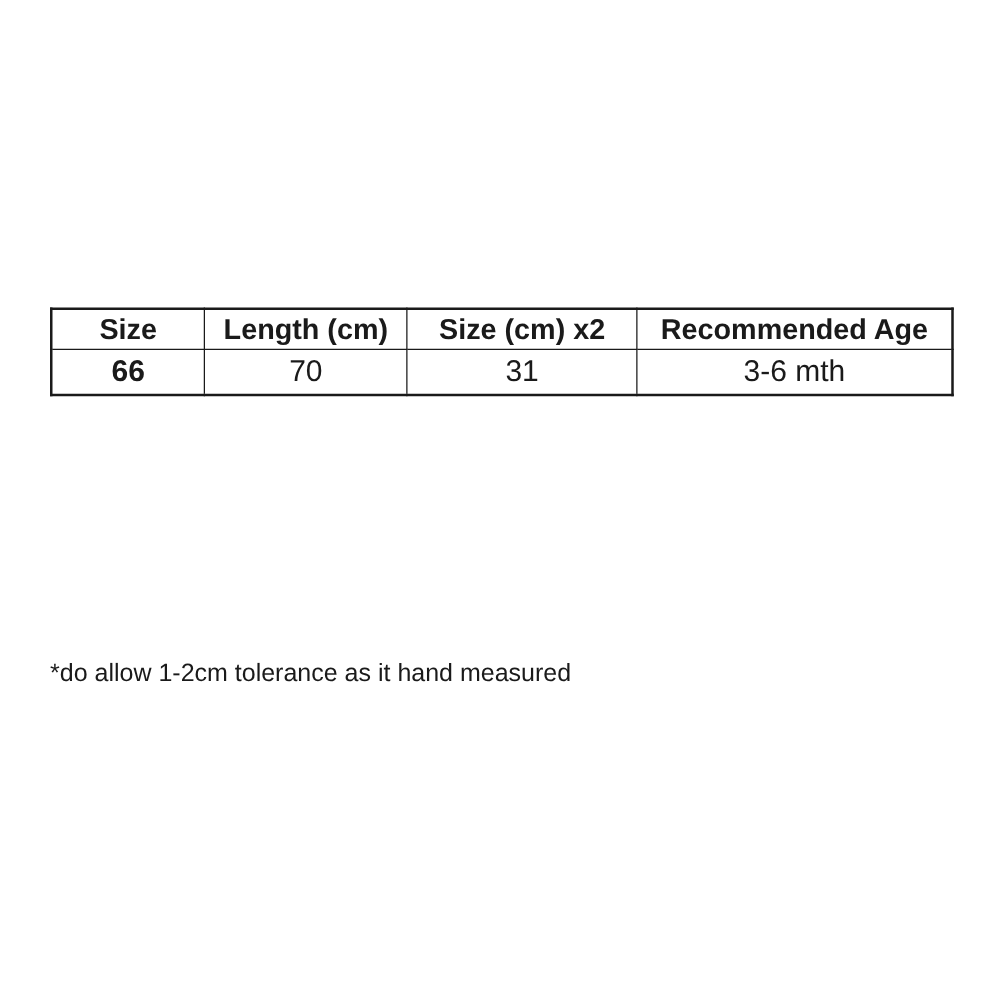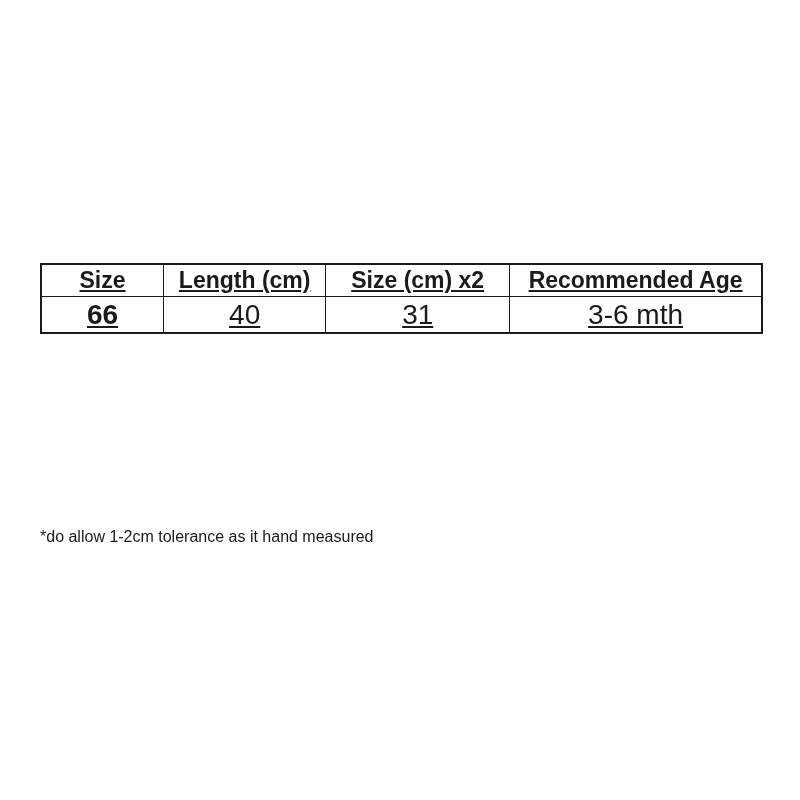--- a/index.html
+++ b/index.html
@@ -11,58 +11,57 @@
     height: 800px;
     background: #ffffff;
     font-family: "Liberation Sans", sans-serif;
     color: #1a1a1a;
     position: relative;
     overflow: hidden;
   }
   .size-table {
     position: absolute;
     left: 40px;
-    top: 263px;
+    top: 246px;
     width: 723px;
     border-collapse: collapse;
     table-layout: fixed;
     border: 2px solid #1a1a1a;
-    text-decoration: underline;
   }
   .size-table th,
   .size-table td {
     border: 1.5px solid #1a1a1a;
     text-align: center;
     vertical-align: middle;
     padding: 0;
     white-space: nowrap;
     overflow: hidden;
   }
   .size-table th {
     font-size: 23px;
     font-weight: bold;
     height: 31px;
   }
   .size-table td {
-    font-size: 28px;
+    font-size: 24px;
     font-weight: normal;
     height: 35px;
   }
   .size-table td.size-col {
     font-weight: bold;
   }
   .col-size   { width: 17%; }
   .col-length { width: 22.5%; }
   .col-chest  { width: 25.5%; }
   .col-age    { width: 35%; }
   .footnote {
     position: absolute;
     left: 40px;
     top: 528px;
-    font-size: 16px;
+    font-size: 20px;
     font-weight: normal;
     color: #1a1a1a;
   }
 </style>
 </head>
 <body>
 
 <div>
 
   <table class="size-table">
@@ -76,21 +75,21 @@
       <tr>
         <th>Size</th>
         <th>Length (cm)</th>
         <th>Size (cm) x2</th>
         <th>Recommended Age</th>
       </tr>
     </thead>
     <tbody>
       <tr>
         <td class="size-col">66</td>
-        <td>40</td>
+        <td>70</td>
         <td>31</td>
         <td>3-6 mth</td>
       </tr>
     </tbody>
   </table>
 
   <div class="footnote">*do allow 1-2cm tolerance as it hand measured</div>
 
 </div>
 

